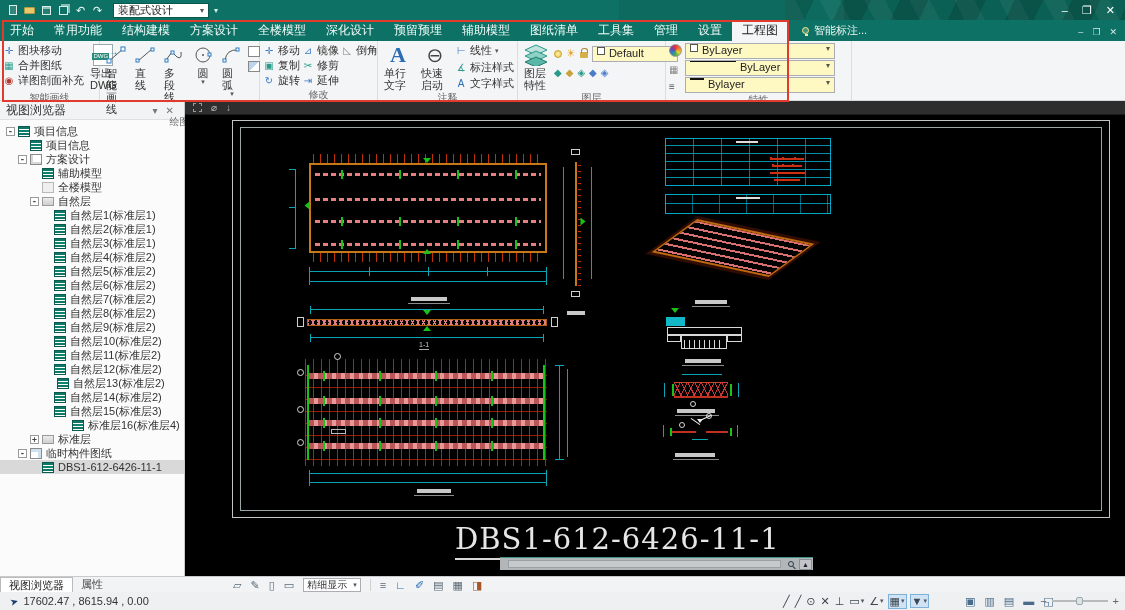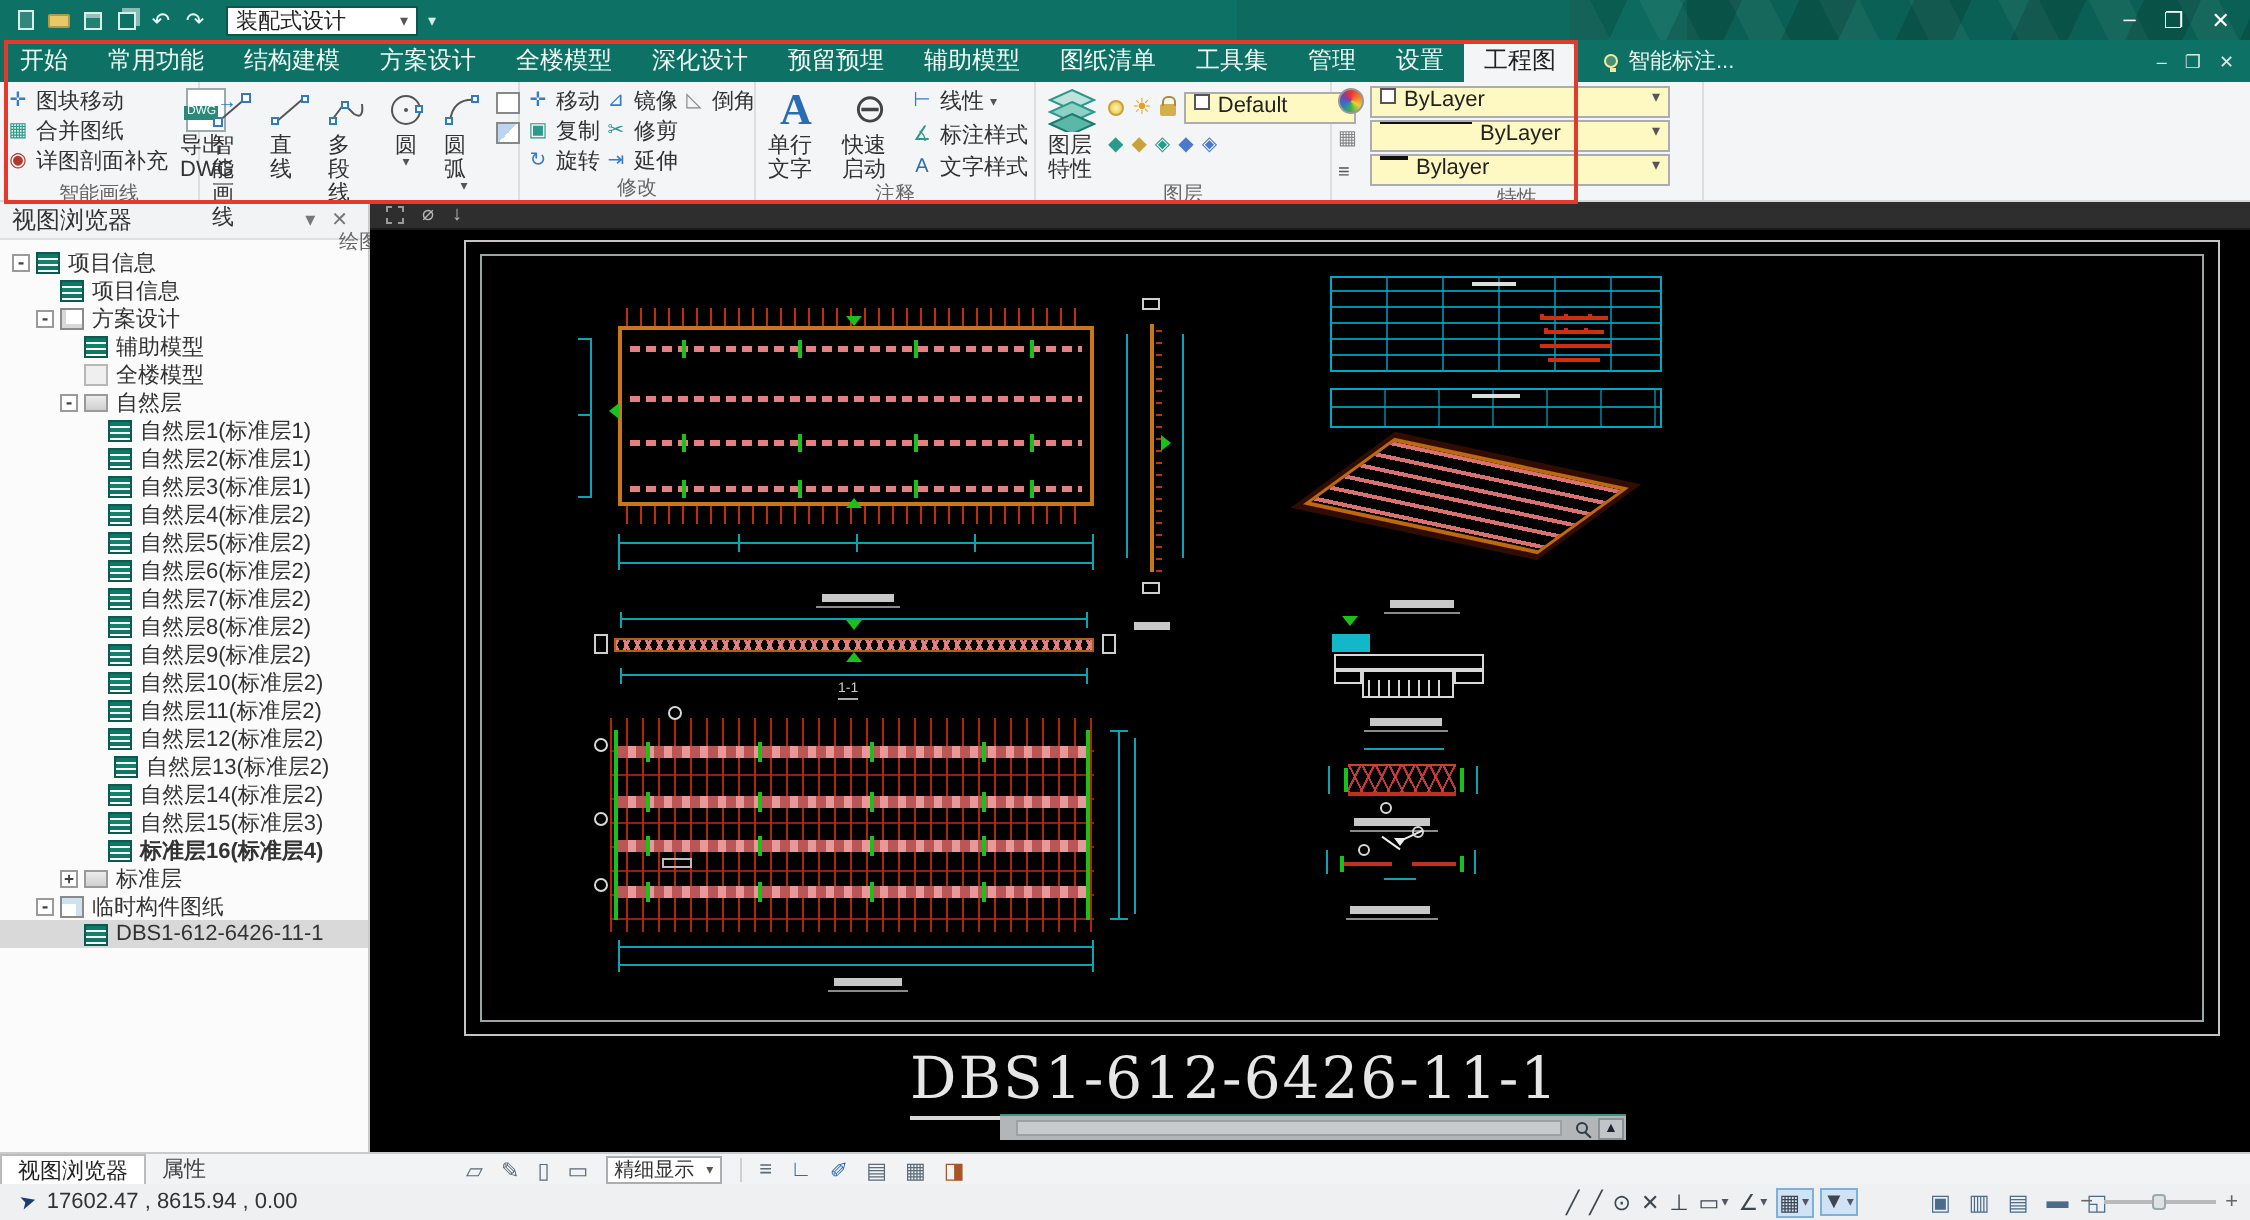--- a/index.html
+++ b/index.html
@@ -566,21 +566,21 @@
           <div class="trow" style="padding-left: 42px;">
           <span class="exp"></span>
           <span class="ticon" data-icon="model"></span>
           <span>自然层14(标准层2)</span>
         </div>
           <div class="trow" style="padding-left: 42px;">
           <span class="exp"></span>
           <span class="ticon" data-icon="model"></span>
           <span>自然层15(标准层3)</span>
         </div>
-          <div class="trow" style="padding-left: 42px; font-weight: bold;">
+          <div class="trow" style="padding-left: 60px;">
           <span class="exp"></span>
           <span class="ticon" data-icon="model"></span>
           <span>标准层16(标准层4)</span>
         </div>
           <div class="trow" style="padding-left: 30px;">
           <span class="exp">+</span>
           <span class="ticon" data-icon="layer"></span>
           <span>标准层</span>
         </div>
           <div class="trow" style="padding-left: 18px;">

